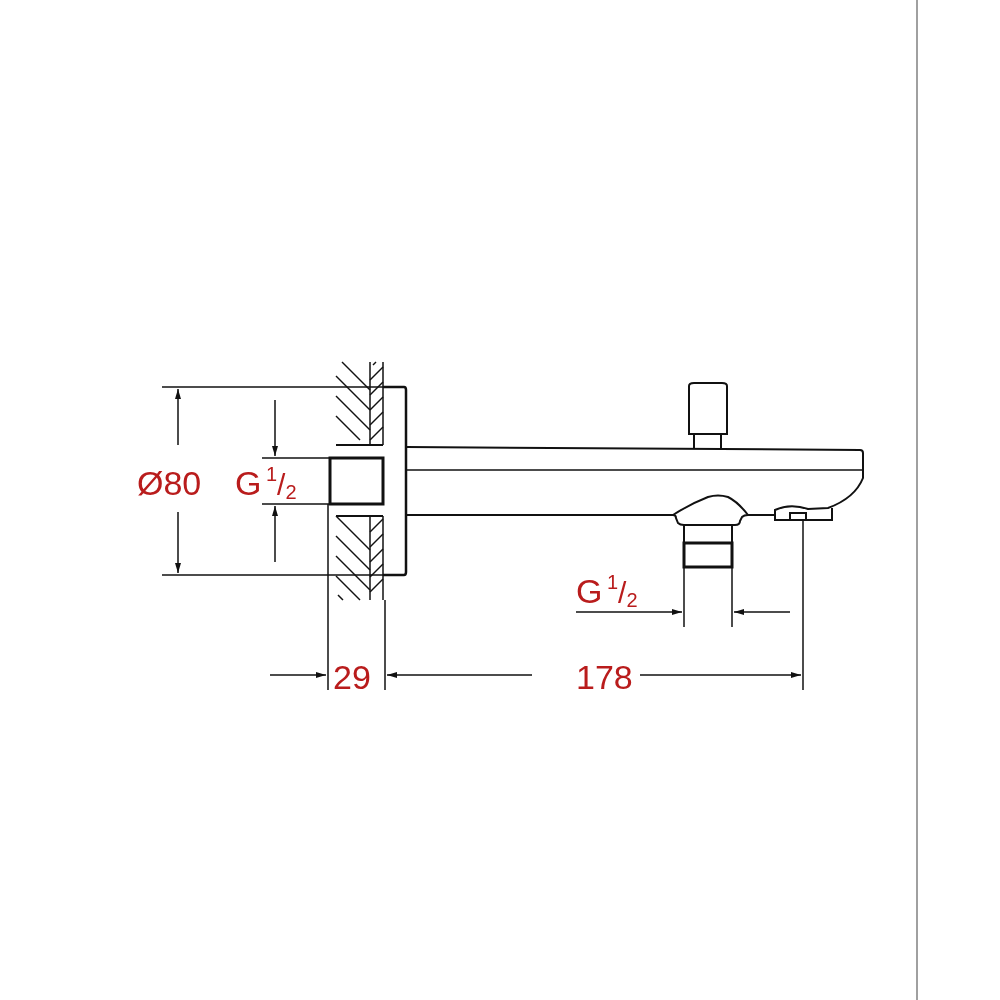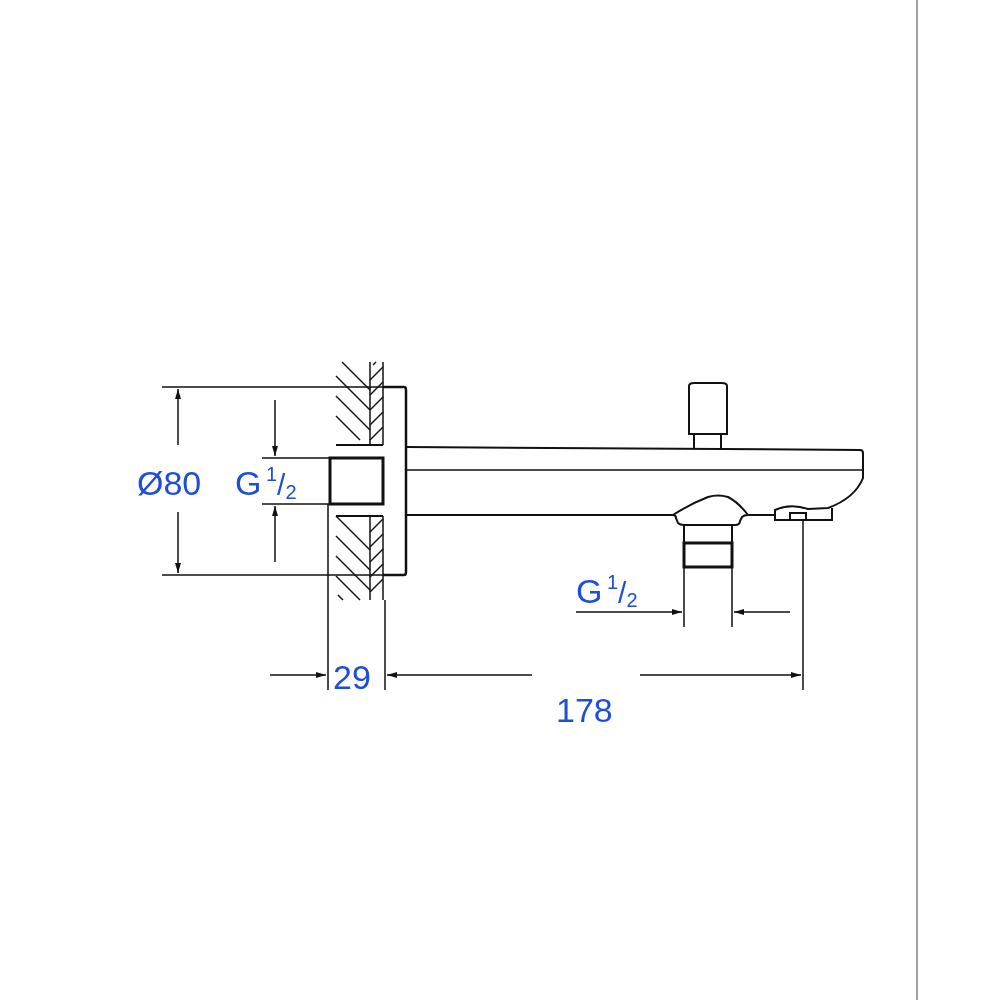--- a/index.html
+++ b/index.html
@@ -1,19 +1,19 @@
 <!DOCTYPE html>
 <html><head>
 <meta charset="utf-8">
 <style>
   html, body { margin: 0; padding: 0; background: #ffffff; }
   body { width: 1000px; height: 1000px; position: relative; overflow: hidden;
          font-family: "Liberation Sans", sans-serif; }
   #drawing { position: absolute; left: 0; top: 0; }
-  .lbl { position: absolute; color: #1d4ed8; font-family: "Liberation Sans", sans-serif;
+  .lbl { position: absolute; color: #b91c1c; font-family: "Liberation Sans", sans-serif;
          line-height: 1; white-space: nowrap; }
   .big { font-size: 34px; }
   .sup { font-size: 20px; position: relative; top: -14px; }
   .slash { font-size: 30px; }
   .sub { font-size: 20px; position: relative; top: 4px; }
   .sep-line { position: absolute; left: 916px; top: 0; width: 2px; height: 1000px; }
 </style>
 </head>
 <body>
 
@@ -130,13 +130,13 @@
   <span class="sup">1</span><span class="slash">/</span><span class="sub">2</span>
 </div>
 
 <div class="lbl" style="left:576px; top:574px;">
   <span class="big">G</span>
   <span class="sup">1</span><span class="slash">/</span><span class="sub">2</span>
 </div>
 
 <div class="lbl big" style="left:333px; top:660px;">29</div>
 
-<div class="lbl big" style="left:556px; top:660px;margin-top:33px;">178</div>
+<div class="lbl big" style="left:576px; top:660px;">178</div>
 
 </body></html>

